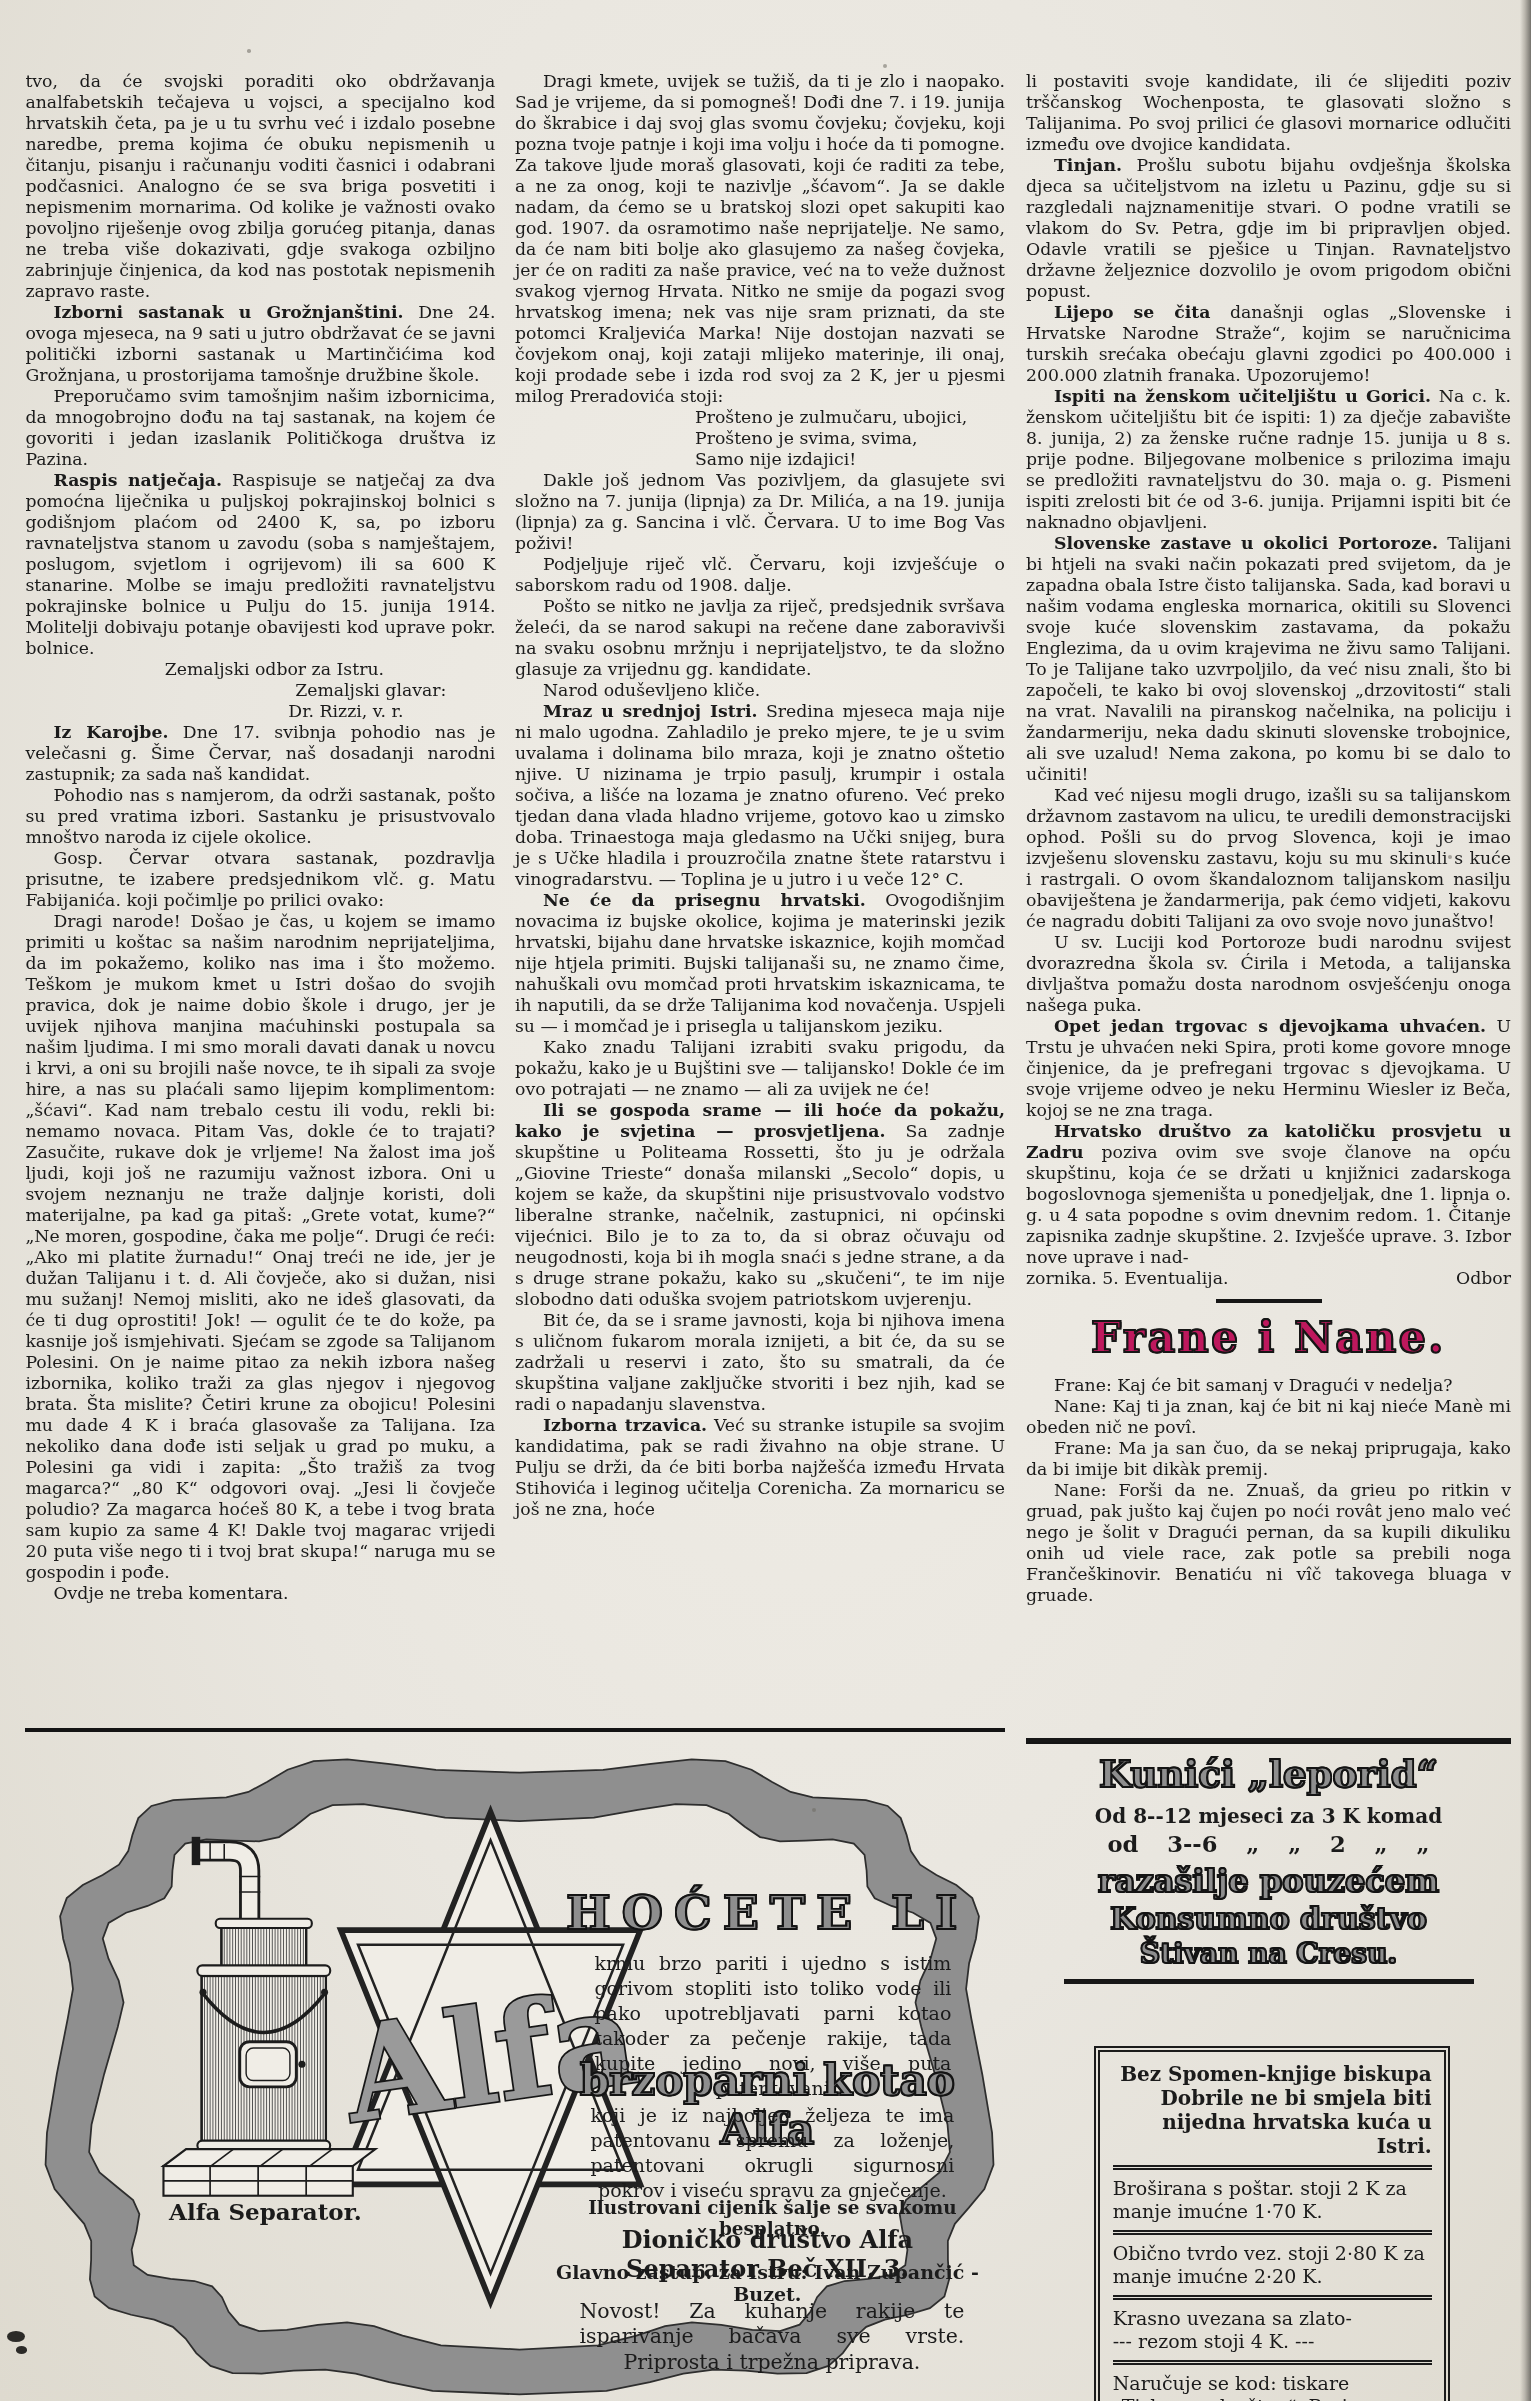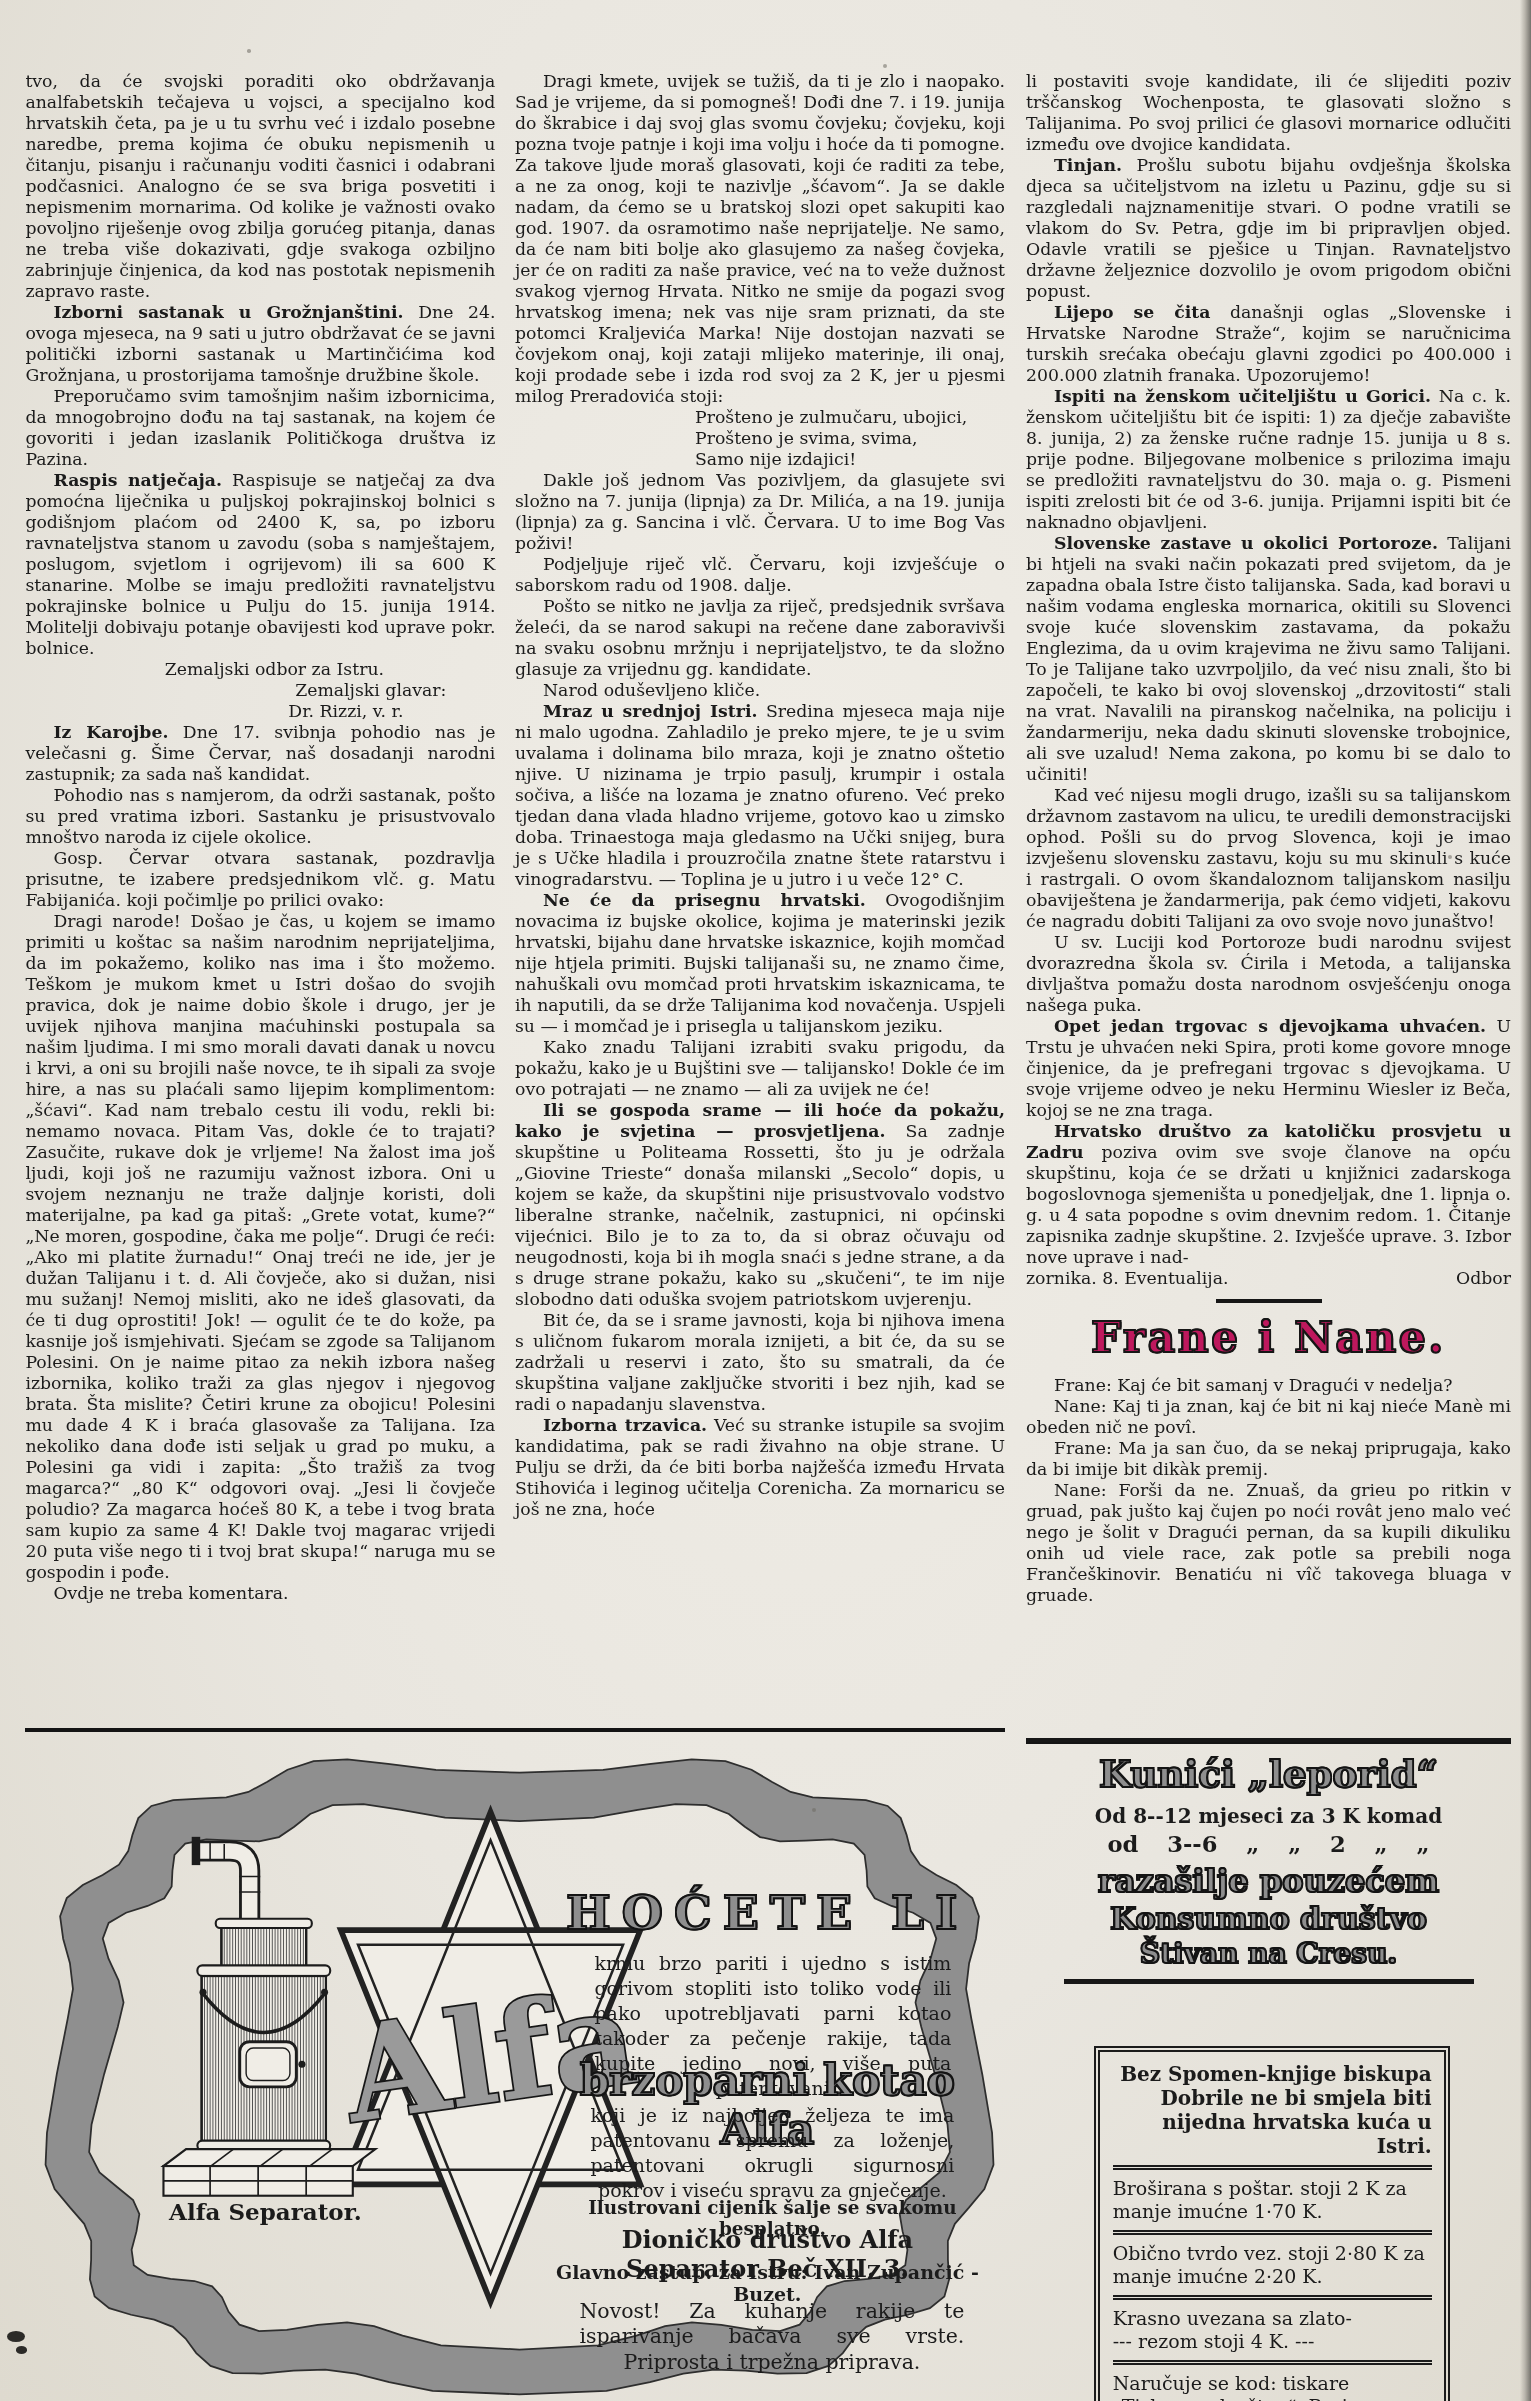--- a/index.html
+++ b/index.html
@@ -119,21 +119,21 @@
     <p class="noindent">li postaviti svoje kandidate, ili će slijediti poziv trščanskog Wochenposta, te glasovati složno s Talijanima. Po svoj prilici će glasovi mornarice odlučiti između ove dvojice kandidata.</p>
     <p><b class="lead">Tinjan.</b> <span>Prošlu subotu bijahu ovdješnja školska djeca sa učiteljstvom na izletu u Pazinu, gdje su si razgledali najznamenitije stvari. O podne vratili se vlakom do Sv. Petra, gdje im bi pripravljen objed. Odavle vratili se pješice u Tinjan. Ravnateljstvo državne željeznice dozvolilo je ovom prigodom obični popust.</span></p>
     <p><b class="lead">Lijepo se čita</b> <span>današnji oglas „Slovenske i Hrvatske Narodne Straže“, kojim se naručnicima turskih srećaka obećaju glavni zgodici po 400.000 i 200.000 zlatnih franaka. Upozorujemo!</span></p>
     <p><b class="lead">Ispiti na ženskom učiteljištu u Gorici.</b> <span>Na c. k. ženskom učiteljištu bit će ispiti: 1) za dječje zabavište 8. junija, 2) za ženske ručne radnje 15. junija u 8 s. prije podne. Biljegovane molbenice s prilozima imaju se predložiti ravnateljstvu do 30. maja o. g. Pismeni ispiti zrelosti bit će od 3-6. junija. Prijamni ispiti bit će naknadno objavljeni.</span></p>
     <p><b class="lead">Slovenske zastave u okolici Portoroze.</b> <span>Talijani bi htjeli na svaki način pokazati pred svijetom, da je zapadna obala Istre čisto talijanska. Sada, kad boravi u našim vodama engleska mornarica, okitili su Slovenci svoje kuće slovenskim zastavama, da pokažu Englezima, da u ovim krajevima ne živu samo Talijani. To je Talijane tako uzvrpoljilo, da već nisu znali, što bi započeli, te kako bi ovoj slovenskoj „drzovitosti“ stali na vrat. Navalili na piranskog načelnika, na policiju i žandarmeriju, neka dadu skinuti slovenske trobojnice, ali sve uzalud! Nema zakona, po komu bi se dalo to učiniti!</span></p>
     <p>Kad već nijesu mogli drugo, izašli su sa talijanskom državnom zastavom na ulicu, te uredili demonstracijski ophod. Pošli su do prvog Slovenca, koji je imao izvješenu slovensku zastavu, koju su mu skinuli s kuće i rastrgali. O ovom škandaloznom talijanskom nasilju obaviještena je žandarmerija, pak ćemo vidjeti, kakovu će nagradu dobiti Talijani za ovo svoje novo junaštvo!</p>
     <p>U sv. Luciji kod Portoroze budi narodnu svijest dvorazredna škola sv. Ćirila i Metoda, a talijanska divljaštva pomažu dosta narodnom osvješćenju onoga našega puka.</p>
     <p><b class="lead">Opet jedan trgovac s djevojkama uhvaćen.</b> <span>U Trstu je uhvaćen neki Spira, proti kome govore mnoge činjenice, da je prefregani trgovac s djevojkama. U svoje vrijeme odveo je neku Herminu Wiesler iz Beča, kojoj se ne zna traga.</span></p>
     <p><b class="lead">Hrvatsko društvo za katoličku prosvjetu u Zadru</b> <span>poziva ovim sve svoje članove na opću skupštinu, koja će se držati u knjižnici zadarskoga bogoslovnoga sjemeništa u ponedjeljak, dne 1. lipnja o. g. u 4 sata popodne s ovim dnevnim redom. 1. Čitanje zapisnika zadnje skupštine. 2. Izvješće uprave. 3. Izbor nove uprave i nad-</span></p>
     <div class="split">
-      <span>zornika. 8. Eventualija.</span>
+      <span>zornika. 5. Eventualija.</span>
       <span>Odbor</span>
     </div>
     <div class="short-rule"></div>
     <div class="fn-title">Frane i Nane.</div>
     <p>Frane: Kaj će bit samanj v Dragući v nedelja?</p>
     <p>Nane: Kaj ti ja znan, kaj će bit ni kaj nieće Manè mi obeden nič ne povî.</p>
     <p>Frane: Ma ja san čuo, da se nekaj priprugaja, kako da bi imije bit dikàk premij.</p>
     <p>Nane: Forši da ne. Znuaš, da grieu po ritkin v gruad, pak jušto kaj čujen po noći rovât jeno malo već nego je šolit v Dragući pernan, da sa kupili dikuliku onih ud viele race, zak potle sa prebili noga Frančeškinovir. Benatiću ni vîč takovega bluaga v gruade.</p>
   </div>
 

